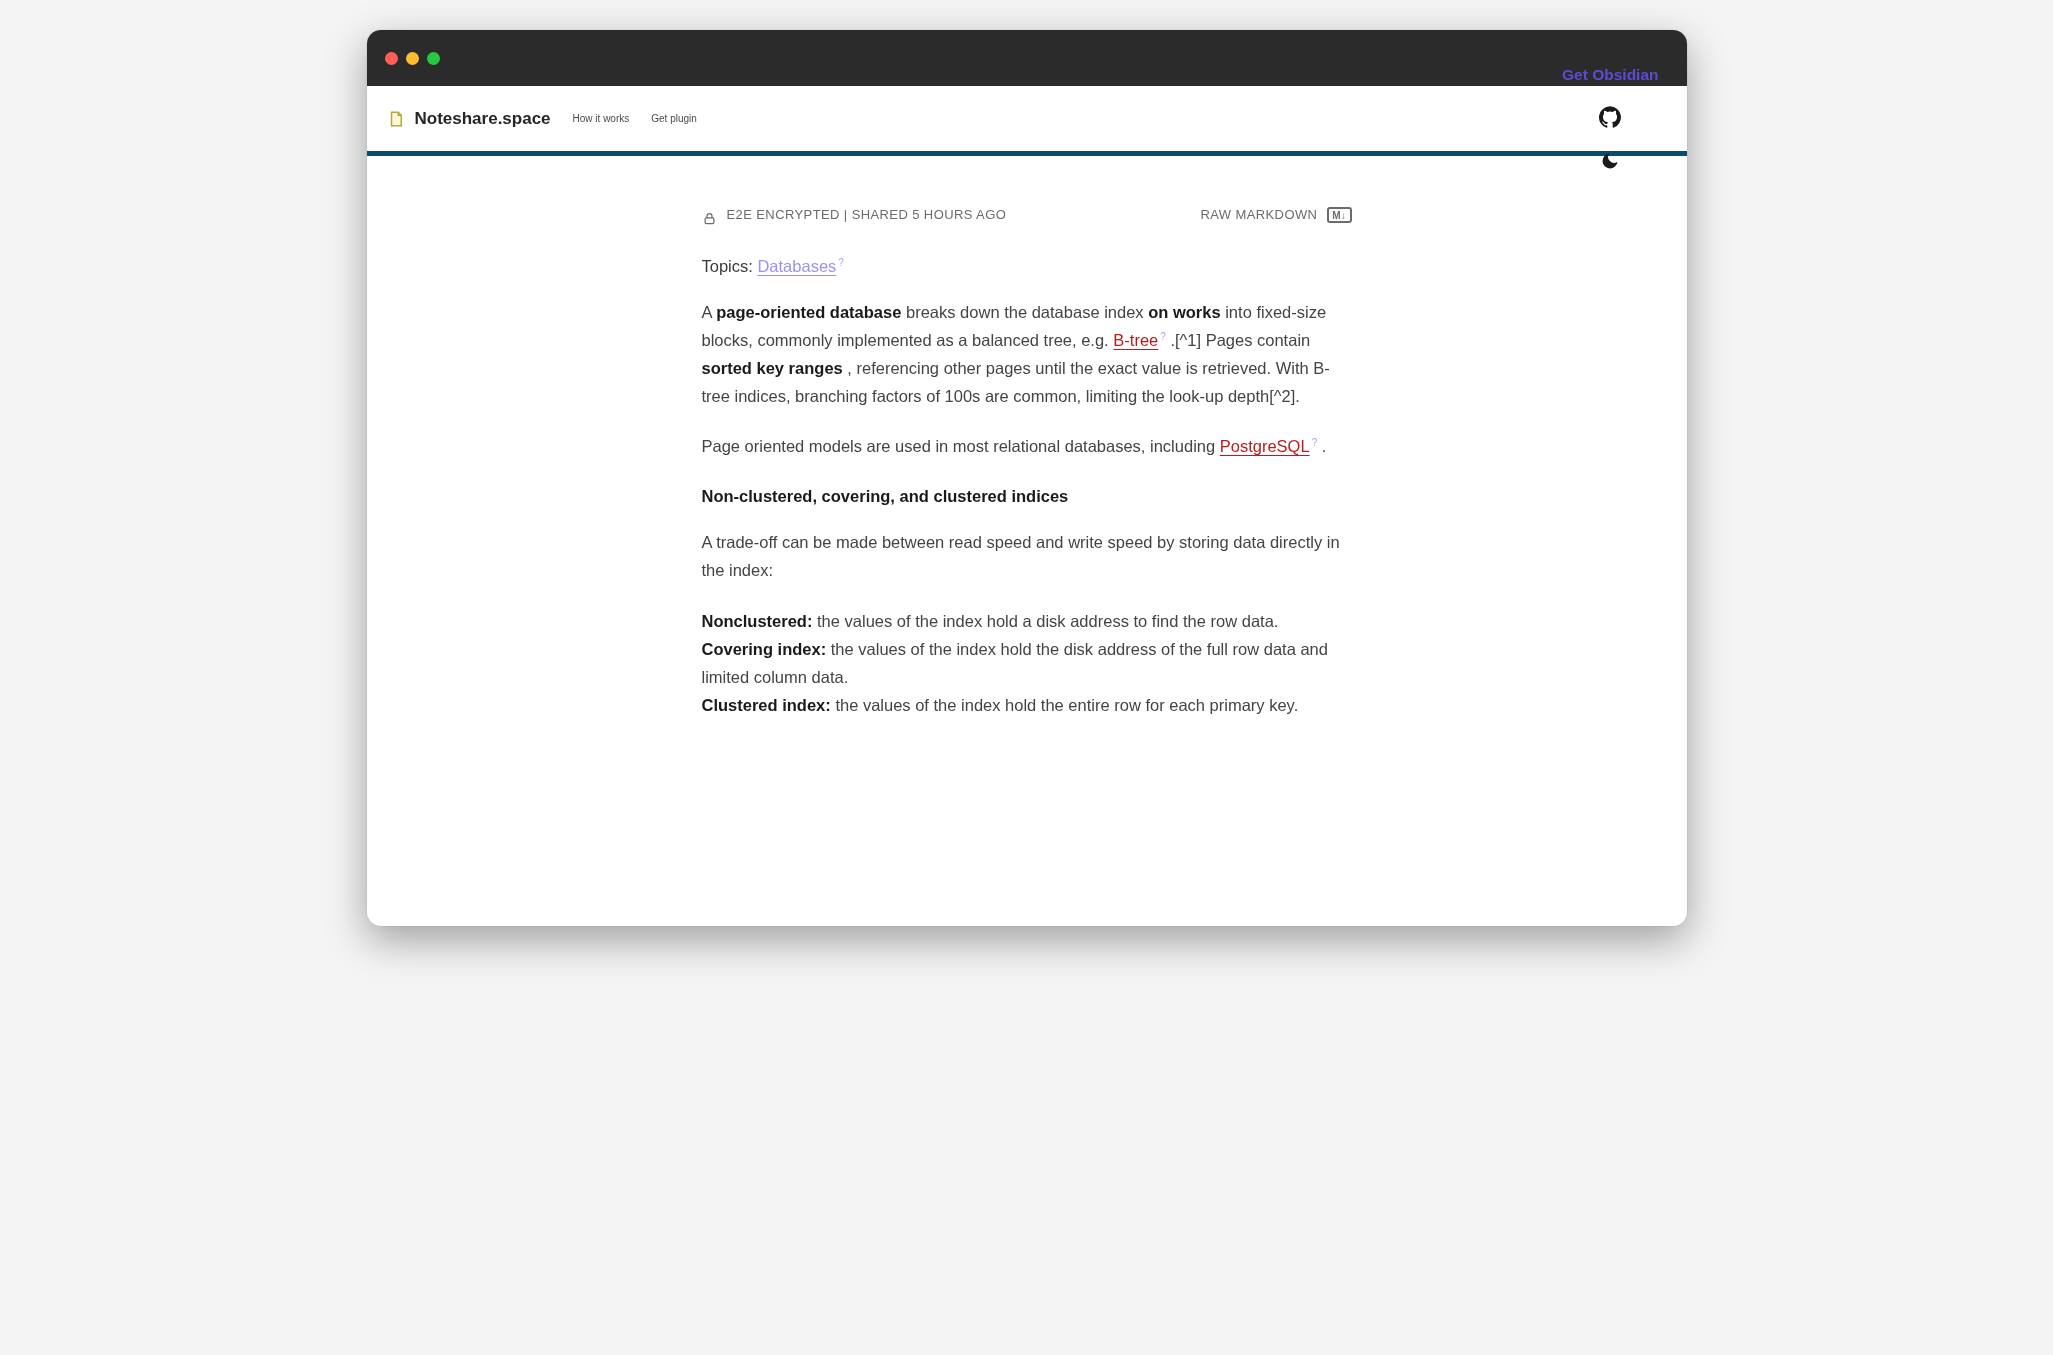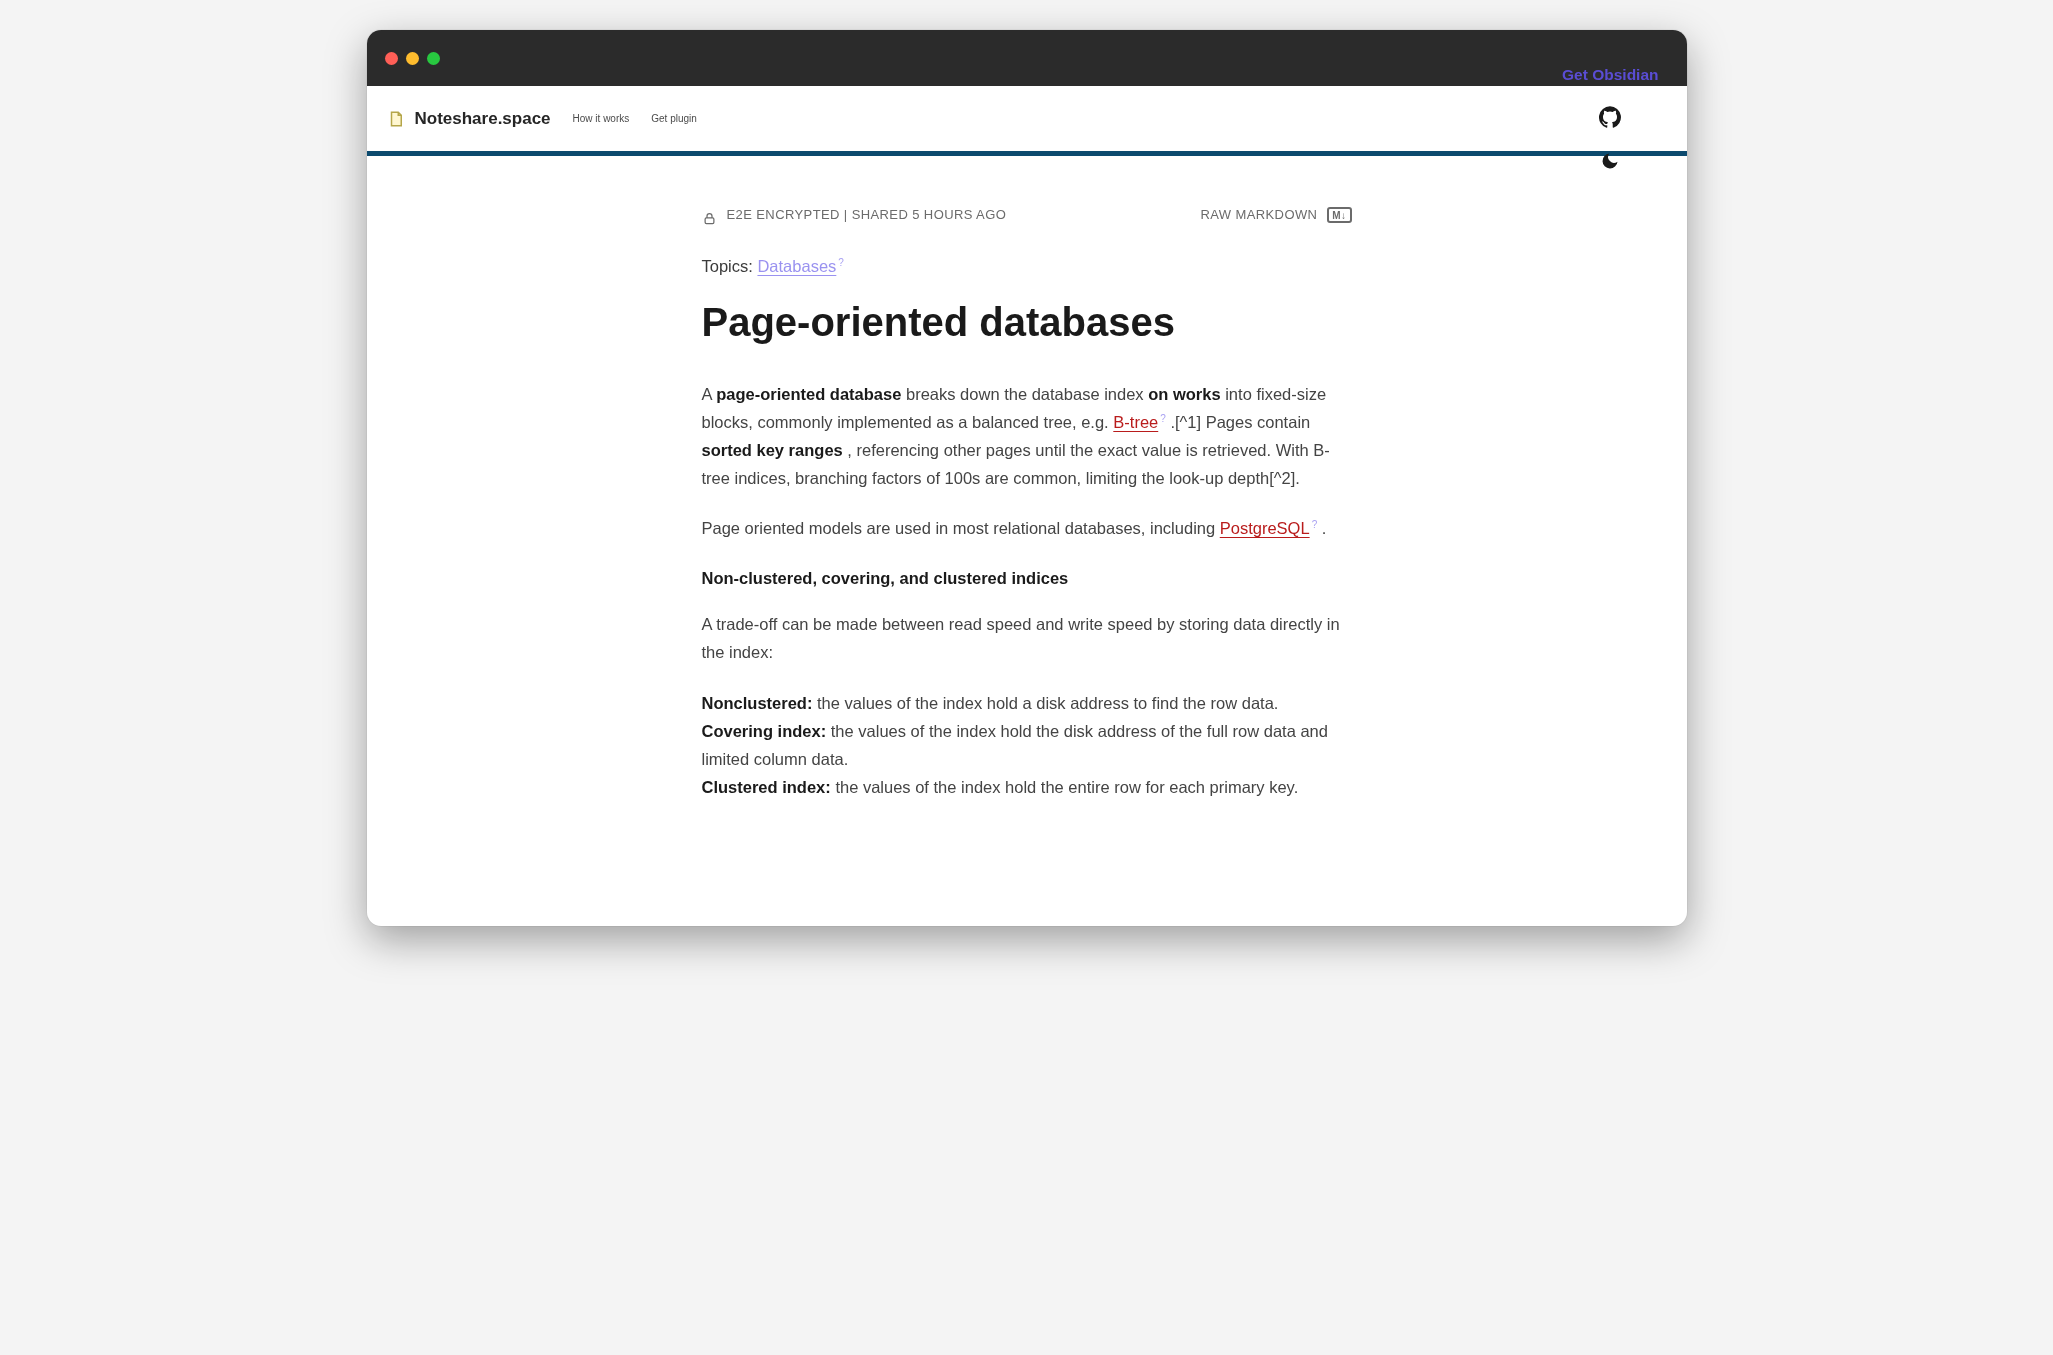--- a/index.html
+++ b/index.html
@@ -236,21 +236,20 @@
           <span>RAW MARKDOWN</span>
           <span class="md-badge">M↓</span>
         </div>
       </div>
 
       <div class="topics">
         <span>Topics: </span>
         <a href="#">Databases</a><span class="sup-q">?</span>
       </div>
 
-      <h1 class="title">Page-oriented databases</h1>
 
       <p>
         <span>A </span>
         <strong>page-oriented database</strong>
         <span> breaks down the database index </span>
         <strong>on works</strong>
         <span> into fixed-size blocks, commonly implemented as a balanced tree, e.g. </span>
         <a class="inline" href="#">B-tree</a><span class="sup-q">?</span>
         <span>.[^1] Pages contain </span>
         <strong>sorted key ranges</strong>

